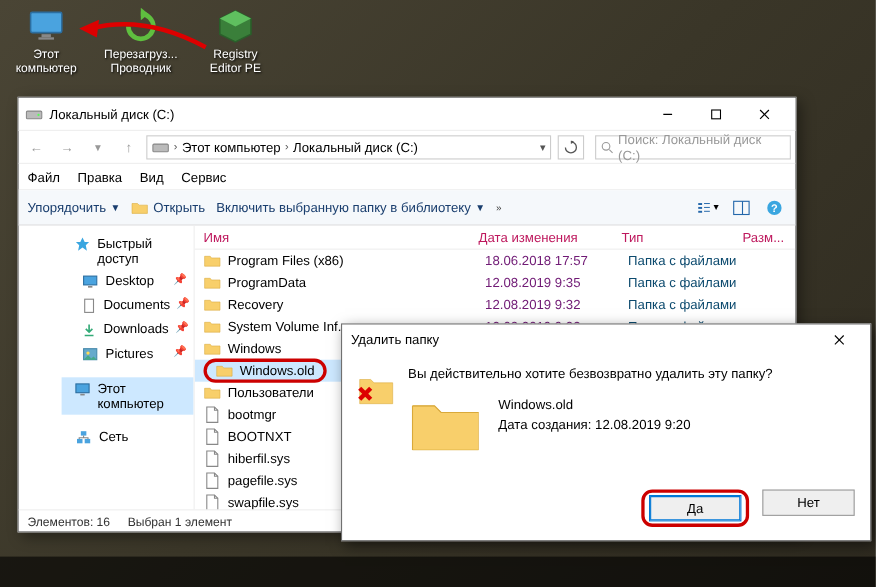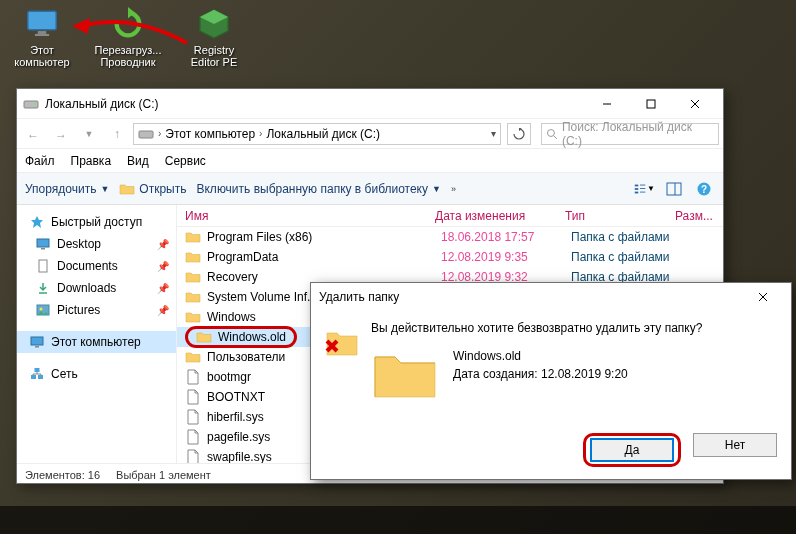--- a/index.html
+++ b/index.html
@@ -23,41 +23,41 @@
   .searchbox { width: 178px; height:22px; border:1px solid #ccc; margin-left:6px; padding:0 4px; color:#999;display:flex;align-items:center; gap:4px;}
   .menubar { height:24px; display:flex; align-items:center; padding:0 8px; gap:16px; border-bottom:1px solid #eee; font-size:12px;}
   .menubar span{cursor:pointer;}
   .toolbar { height:32px; background:#f5f8fb; border-bottom:1px solid #e0e0e0; display:flex; align-items:center; padding:0 8px; gap:10px; font-size:12px;}
   .tb-item{display:flex;align-items:center;gap:4px;color:#1a3e6e;cursor:pointer;}
   .tb-item .drop{font-size:9px;}
   .tb-right{margin-left:auto;display:flex;gap:8px;align-items:center;}
   .tb-iconbtn{width:22px;height:22px;display:flex;align-items:center;justify-content:center;cursor:pointer;}
   .body-area{display:flex;height:258px;}
   .sidebar{width:160px;border-right:1px solid #eee;padding:6px 0;overflow:hidden;}
-  .sb-item{display:flex;align-items:center;padding:3px 6px 3px 18px;gap:6px;cursor:pointer;}
+  .sb-item{display:flex;padding:3px 6px 3px 18px;gap:6px;cursor:pointer;margin-left:39px;}
   .sb-item.lvl1{padding-left:12px;font-weight:normal;}
   .sb-item.sel{background:#cde8ff;}
   .sb-item .pin{margin-left:auto;color:#999;font-size:10px;}
   .sb-item .ic{width:16px;height:16px;display:flex;align-items:center;justify-content:center;}
   .filelist{flex:1;overflow:hidden;}
   .cols{display:flex;border-bottom:1px solid #eee;height:22px;align-items:center;font-size:12px;color:#be185d;}
   .c-name{width:258px;padding-left:8px;}
   .c-date{width:130px;}
   .c-type{width:110px;}
   .c-size{flex:1;}
   .row{display:flex;align-items:center;height:20px;padding-left:8px;font-size:12px;cursor:pointer;}
   .row .ic{width:16px;height:16px;margin-right:6px;}
   .row .nm{width:234px;}
-  .row .dt{width:130px;color:#ec4899;}
+  .row .dt{width:130px;color:#701a75;}
   .row .tp{width:110px;color:#0c4a6e;}
   .row.highlight .nm-wrap{border:3px solid #c00;border-radius:12px;padding:0 8px;display:inline-flex;align-items:center;}
   .row.sel{background:#cde8ff;}
   .statusbar{height:22px;border-top:1px solid #eee;display:flex;align-items:center;padding:0 8px;font-size:11px;gap:16px;color:#333;}
   
-  .dialog{position:absolute;top:282px;left:310px;width:482px;height:198px;background:#fff;border:1px solid #707070;box-shadow:4px 4px 12px rgba(0,0,0,0.5);}
+  .dialog{position:absolute;top:294px;left:310px;width:482px;height:198px;background:#fff;border:1px solid #707070;box-shadow:4px 4px 12px rgba(0,0,0,0.5);}
   .dlg-title{height:28px;display:flex;align-items:center;padding:0 8px;border-bottom:0;font-size:12px;}
   .dlg-title .x{margin-left:auto;width:40px;height:24px;display:flex;align-items:center;justify-content:center;cursor:pointer;}
   .dlg-body{display:flex;padding:10px 14px;gap:12px;}
   .dlg-icon{width:34px;height:34px;position:relative;margin-top:4px;}
   .dlg-content{flex:1;font-size:12px;}
   .dlg-msg{margin-bottom:12px;}
   .dlg-folder{display:flex;gap:14px;margin-top:6px;}
   .big-folder{width:68px;height:56px;}
   .dlg-meta{font-size:12px;line-height:1.5;}
   .dlg-buttons{position:absolute;bottom:12px;right:14px;display:flex;gap:12px;}

